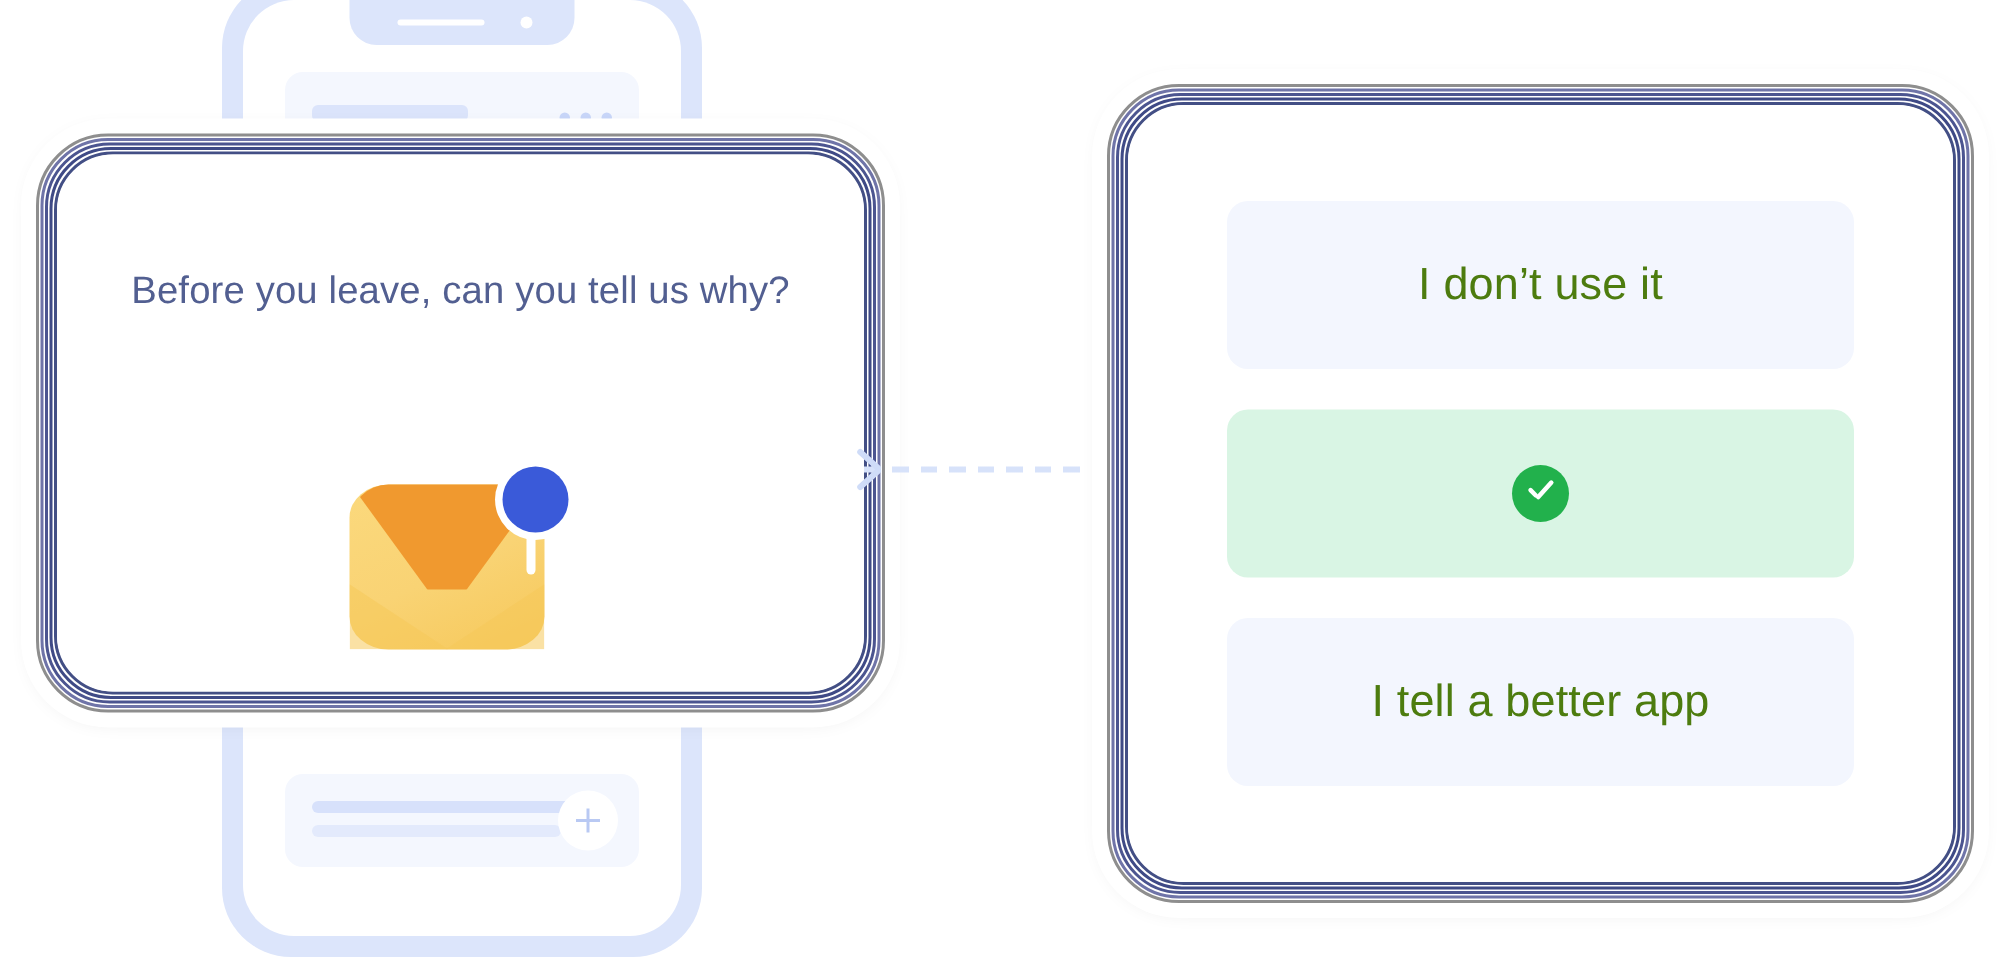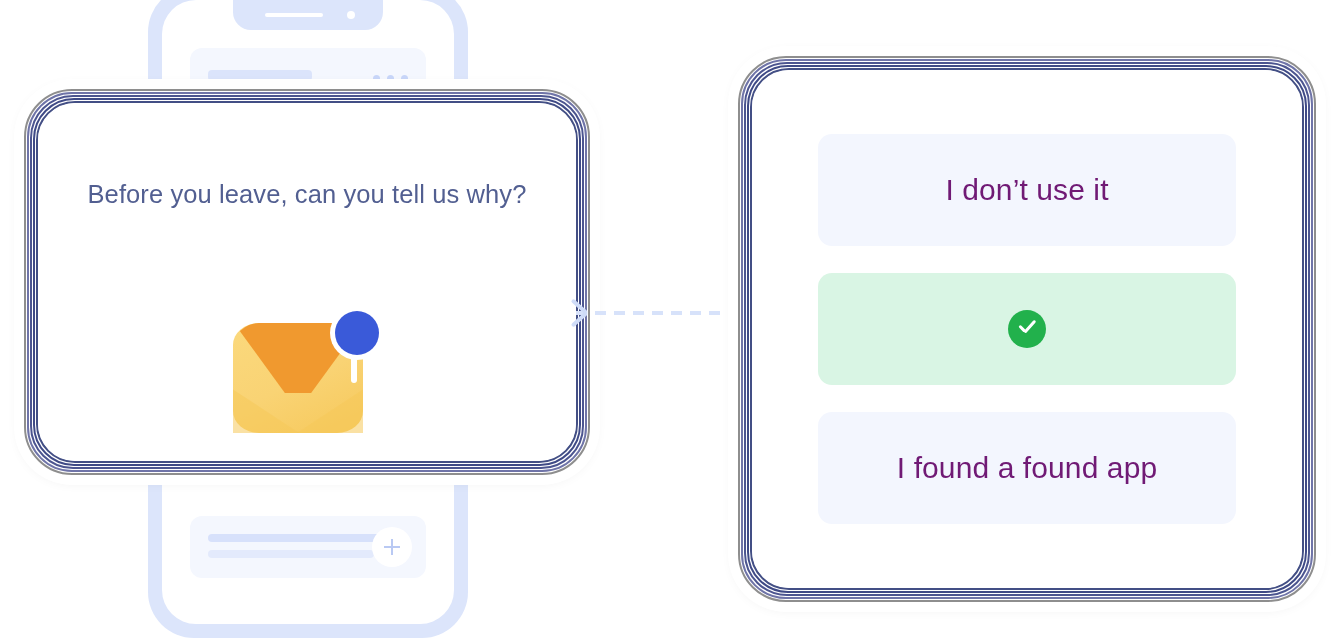--- a/index.html
+++ b/index.html
@@ -86,21 +86,21 @@
   .arrowhead span{position:absolute;left:0;width:20px;height:4px;
              border-radius:2px;background:#cfdcf8;display:block;}
   .arrowhead .a1{top:2px;transform:rotate(42deg);transform-origin:left center;}
   .arrowhead .a2{bottom:2px;transform:rotate(-42deg);transform-origin:left center;}
 
   
   .options{position:absolute;left:80px;right:80px;top:78px;
            display:flex;flex-direction:column;gap:27px;}
   .option{height:112px;border-radius:14px;display:flex;align-items:center;
           justify-content:center;gap:18px;font-size:30px;letter-spacing:.1px;}
-  .option.neutral{background:#f3f6fe;color:#701a75;}
+  .option.neutral{background:#f3f6fe;color:#4d7c0f;}
   .option.selected{background:#d9f5e4;color:#22b14c;}
   .check{width:38px;height:38px;border-radius:50%;background:#22b14c;
          position:relative;flex:0 0 auto;}
   .check:before{content:"";position:absolute;left:10px;top:17px;width:8px;height:3.4px;
          background:#ffffff;border-radius:2px;transform:rotate(45deg);}
   .check:after{content:"";position:absolute;left:14px;top:15px;width:16px;height:3.4px;
          background:#ffffff;border-radius:2px;transform:rotate(-48deg);}
 </style>
 </head>
 <body>
@@ -171,18 +171,18 @@
     <span class="panel" style="inset:14px;border-radius:38px;"></span>
 
     <div class="options">
       <div class="option neutral">
         <span>I don’t use it</span>
       </div>
       <div class="option selected">
         <span class="check"></span>
       </div>
       <div class="option neutral">
-        <span>I found a found app</span>
+        <span>I tell a better app</span>
       </div>
     </div>
   </div>
 
 </div>
 
 </body></html>

